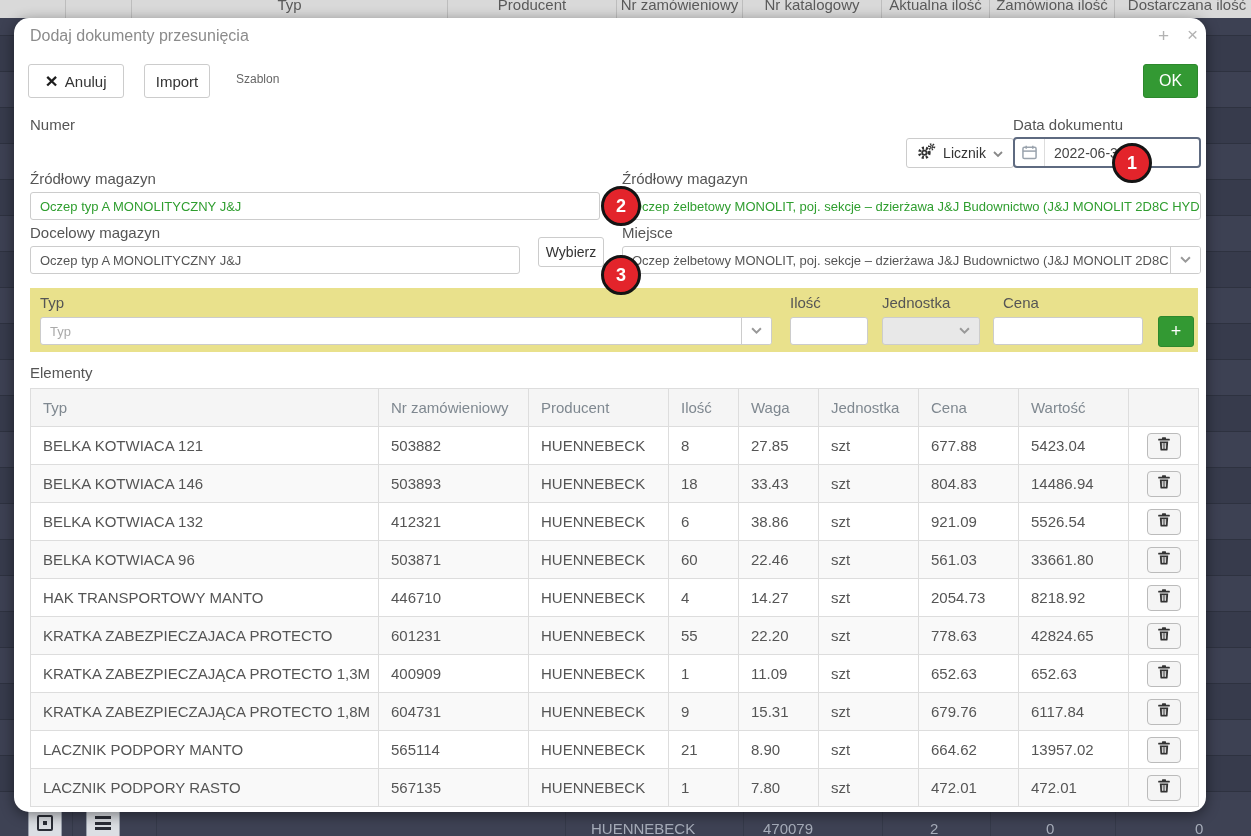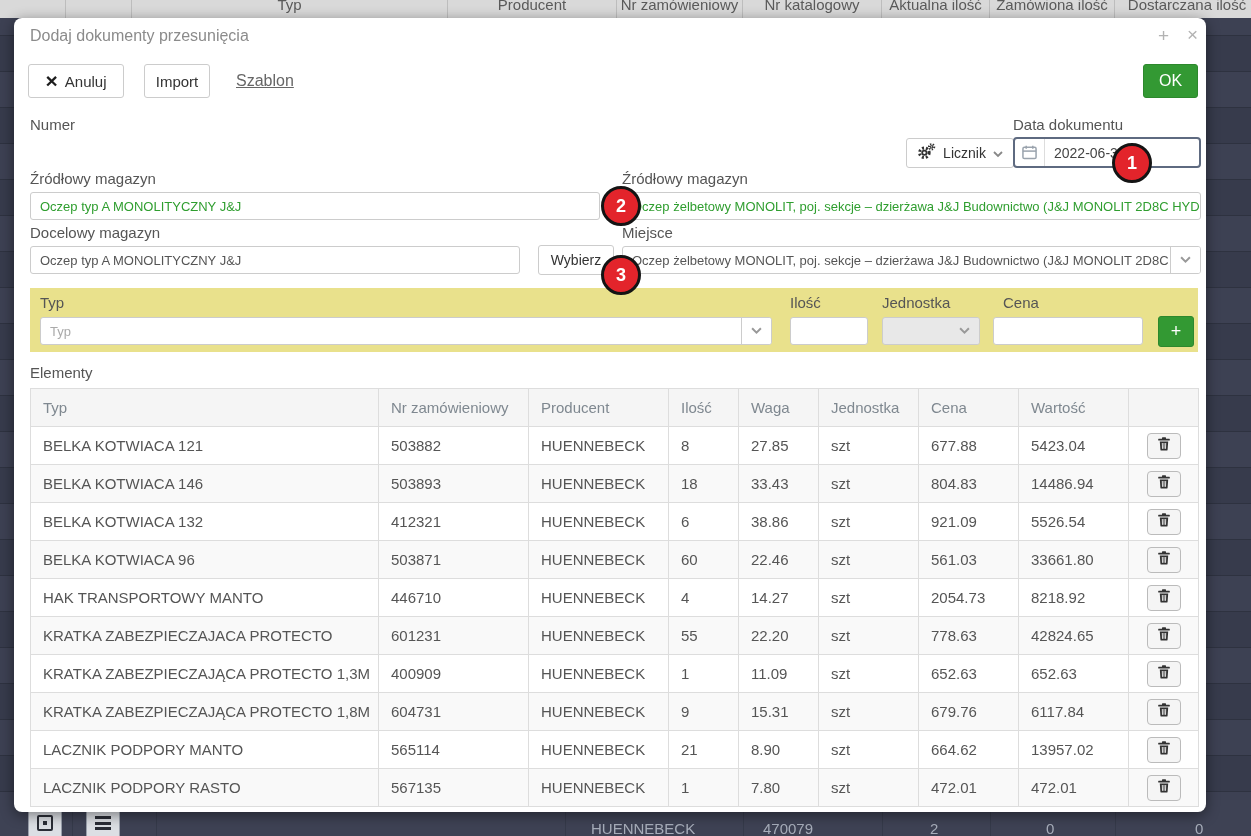--- a/index.html
+++ b/index.html
@@ -16,27 +16,27 @@
   .bg-bottom { position:absolute; left:0; top:800px; width:1251px; height:36px; background:#3e4254; }
   .bg-bottom .vline { position:absolute; top:0; bottom:0; width:1px; background:#31354430; background:#313544; opacity:.6; }
   .bg-bottom .btext { position:absolute; top:20px; color:#a7adba; font-size:15px; white-space:nowrap; }
   .bg-iconbtn { position:absolute; top:806px; width:34px; height:34px; background:#dcdfe4; border:1px solid #9aa0ac; border-radius:4px; display:flex; align-items:center; justify-content:center; }
   .gl-check { width:16px; height:16px; border:2px solid #2a2d36; border-radius:2px; position:relative; background:#dcdfe4; }
   .gl-check:after { content:""; position:absolute; left:4px; top:4px; width:4px; height:4px; background:#2a2d36; }
   .gl-list { width:16px; height:14px; display:flex; flex-direction:column; justify-content:space-between; }
   .gl-list i { display:block; height:3px; background:#2a2d36; }
 
   
-  .modal { position:absolute; left:14px; top:18px; width:1192px; height:794px; background:#fff; border-radius:8px; box-shadow:0 3px 14px rgba(0,0,0,.45); }
+  .modal { position:absolute; left:14px; top:18px; width:1192px; height:794px; background:#fff; border-radius:15px; box-shadow:0 3px 14px rgba(0,0,0,.45); }
   .m-title { position:absolute; left:16px; top:9px; font-size:16px; color:#8b8b8b; }
   .win-ico { position:absolute; top:6px; font-size:19px; color:#b3b3b3; cursor:pointer; line-height:1; }
   .btn { position:absolute; height:34px; background:#fff; border:1px solid #ccc; border-radius:3px; color:#333; font-size:15px; display:flex; align-items:center; justify-content:center; gap:7px; cursor:pointer; }
   .btn.small { height:30px; font-size:14px; }
   .x-glyph { font-size:21px; font-weight:bold; color:#1d1d1d; line-height:1; margin-top:-2px; }
-  .link { position:absolute; font-size:16px; color:#666; text-decoration:underline; cursor:pointer; }
+  .link { position:absolute; font-size:12px; color:#666; cursor:pointer; }
   .btn-ok { position:absolute; left:1129px; top:46px; width:55px; height:34px; background:#339933; border:1px solid #2d882d; border-radius:3px; color:#fff; font-size:16px; display:flex; align-items:center; justify-content:center; cursor:pointer; }
 
   .lbl { position:absolute; font-size:15px; color:#555; white-space:nowrap; }
   .inp { position:absolute; height:28px; border:1px solid #ccc; border-radius:3px; background:#fff; font-size:13px; color:#555; padding:0 9px; display:flex; align-items:center; overflow:hidden; white-space:nowrap; }
   input.inp { display:block; line-height:26px; }
   input.inp::placeholder { color:#aaa; opacity:1; }
   .inp.green { color:#2f9e2f; }
   .chev { flex:0 0 auto; }
 
   
@@ -181,21 +181,21 @@
     </div>
     <div class="inp green" style="left:608px;top:174px;width:579px">
       <span>Oczep żelbetowy MONOLIT, poj. sekcje – dzierżawa J&amp;J Budownictwo (J&amp;J MONOLIT 2D8C HYDRO - 1%</span>
     </div>
 
     <div class="lbl" style="left:16px;top:206px">Docelowy magazyn</div>
     <div class="lbl" style="left:608px;top:206px">Miejsce</div>
     <div class="inp" style="left:16px;top:228px;width:490px">
       <span>Oczep typ A MONOLITYCZNY J&amp;J</span>
     </div>
-    <div class="btn small" style="left:524px;top:227px;width:76px">
+    <div class="btn small" style="left:524px;top:219px;width:66px">
       <span>Wybierz</span>
     </div>
     <div class="sel" style="left:608px;top:228px;width:579px">
       <span class="sel-text">Oczep żelbetowy MONOLIT, poj. sekcje – dzierżawa J&amp;J Budownictwo (J&amp;J MONOLIT 2D8C HYDRO)</span>
       <span class="sel-arrow">
         <svg width="11" height="8" viewBox="0 0 10 7">
             <path d="M1 1l4 4 4-4" fill="none" stroke="#999" stroke-width="1.8"></path>
           </svg>
       </span>
     </div>

